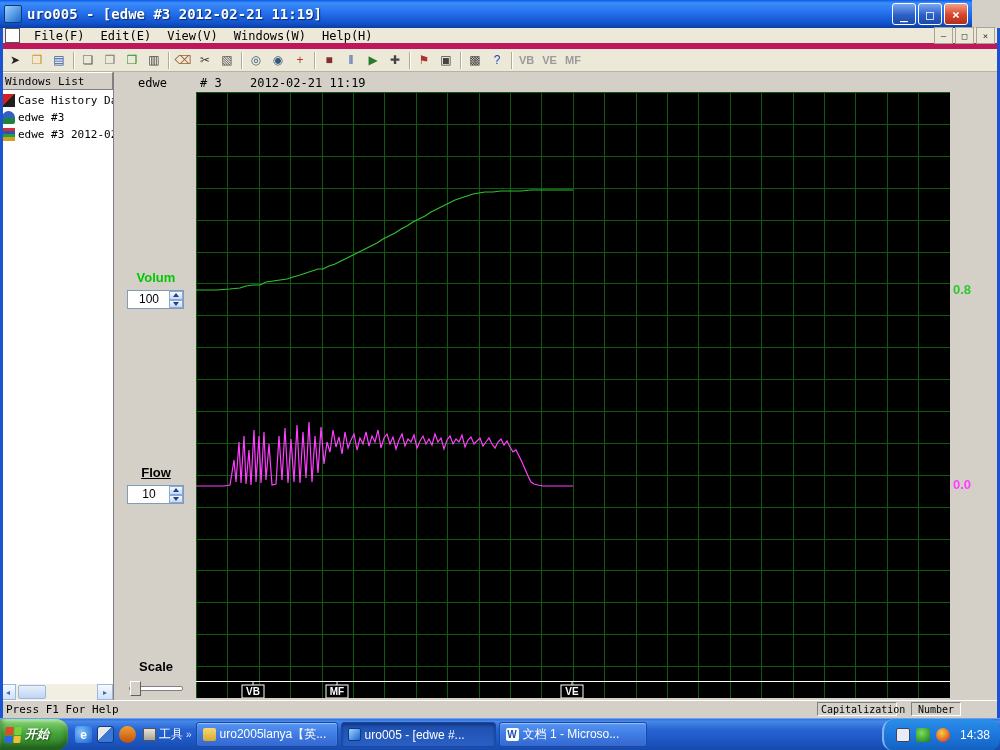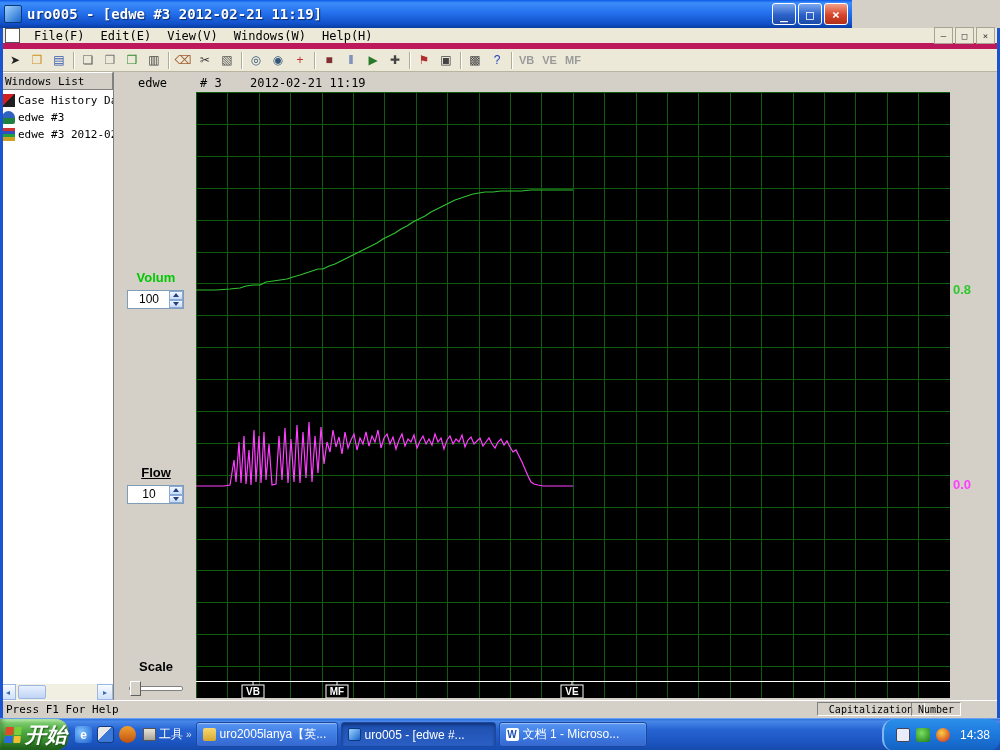--- a/index.html
+++ b/index.html
@@ -1,20 +1,20 @@
 <!DOCTYPE html>
 <html><head>
 <meta charset="utf-8">
 <style>
   html,body{margin:0;padding:0;}
   body{width:1000px;height:750px;position:relative;overflow:hidden;
        background:#d4d0c8;font-family:"Liberation Sans",sans-serif;}
 
   
-  .titlebar{position:absolute;left:0;top:0;width:852px;height:28px;box-sizing:border-box;
+  .titlebar{position:absolute;left:0;top:0;width:972px;height:28px;box-sizing:border-box;
     background:linear-gradient(180deg,#0c59e8 0%,#3c8cf8 10%,#2571ee 45%,#1150c8 85%,#0a3da0 100%);
     display:flex;align-items:center;padding:0 4px;}
   .title-icon{width:16px;height:16px;flex:none;border:1px solid #083a7a;border-radius:2px;
     background:linear-gradient(135deg,#9fd4ff,#1a66cc);margin-right:5px;}
   .title-text{color:#fff;font-family:"DejaVu Sans Mono",monospace;font-weight:bold;font-size:14px;
     text-shadow:1px 1px 1px #0a2a6a;white-space:nowrap;}
   .win-buttons{margin-left:auto;display:flex;gap:2px;}
   .winbtn{width:24px;height:22px;border-radius:3px;color:#fff;font-size:13px;line-height:1;
     display:flex;align-items:center;justify-content:center;border:1px solid #fff;box-sizing:border-box;
     font-family:"DejaVu Sans Mono",monospace;font-weight:bold;}
@@ -96,21 +96,21 @@
     font-size:10px;line-height:14px;text-align:center;box-sizing:border-box;padding:0 3px;}
 
   
   .taskbar{position:absolute;left:0;top:718px;width:1000px;height:32px;box-sizing:border-box;
     background:linear-gradient(180deg,#2f71e0 0%,#4687e8 8%,#2663d2 35%,#1c55c0 75%,#164aae 100%);
     border-top:1px solid #6aa0f0;display:flex;align-items:center;}
   .start-btn{width:68px;height:31px;flex:none;border-radius:0 12px 12px 0;cursor:default;
     background:linear-gradient(180deg,#8cd77e,#48a63c 45%,#2f7d28 92%);
     box-shadow:inset 0 -4px 7px #1d5a18,inset 0 2px 3px #c4f4b4;
     display:flex;align-items:center;padding-left:5px;box-sizing:border-box;
-    color:#fff;font-weight:bold;font-style:italic;font-size:21px;text-shadow:1px 1px 2px #1a4d14;gap:4px;}
+    color:#fff;font-weight:bold;font-style:italic;font-size:12px;text-shadow:1px 1px 2px #1a4d14;gap:4px;}
   .win-logo{width:16px;height:16px;display:grid;grid-template-columns:1fr 1fr;grid-template-rows:1fr 1fr;
     gap:1px;transform:skewX(-6deg);flex:none;}
   .win-logo span{border-radius:1px;}
   .quicklaunch{display:flex;align-items:center;gap:5px;padding:0 7px;flex:none;}
   .ql-icon{width:17px;height:17px;border-radius:3px;flex:none;display:flex;align-items:center;justify-content:center;}
   .internet-explorer-icon{background:radial-gradient(circle at 35% 35%,#7ec2ff,#1d5fd0);color:#fff;
     font-weight:bold;font-size:12px;}
   .internet-explorer-icon::after{content:"e";}
   .show-desktop-icon{background:linear-gradient(135deg,#e8e8e8 0 45%,#3a78d8 45% 100%);border:1px solid #163a80;box-sizing:border-box;}
   .media-player-icon{background:linear-gradient(180deg,#f0a030,#c05010);border-radius:50%;}
@@ -359,21 +359,21 @@
     </svg>
 </div>
 
 <span class="readout-val green" style="left:953px;top:282px;">0.8</span>
 <span class="readout-unit green" style="left:956px;top:299px;">ml</span>
 <span class="readout-val magenta" style="left:953px;top:477px;">0.0</span>
 <span class="readout-unit magenta" style="left:954px;top:494px;">ml/s</span>
 
 <div class="statusbar">
   <span class="status-help">Press F1 For Help</span>
-  <div class="status-cell" style="left:817px;width:108px;">Capitalization</div>
+  <div class="status-cell" style="left:817px;width:80px;">Capitalization</div>
   <div class="status-cell" style="left:911px;width:50px;">Number</div>
 </div>
 
 <div class="taskbar">
   <div class="start-btn">
     <span class="win-logo">
       <span style="background:#e04a2a;"></span>
         <span style="background:#7ad03a;"></span>
       <span style="background:#2a6ae0;"></span>
         <span style="background:#f0c030;"></span>

